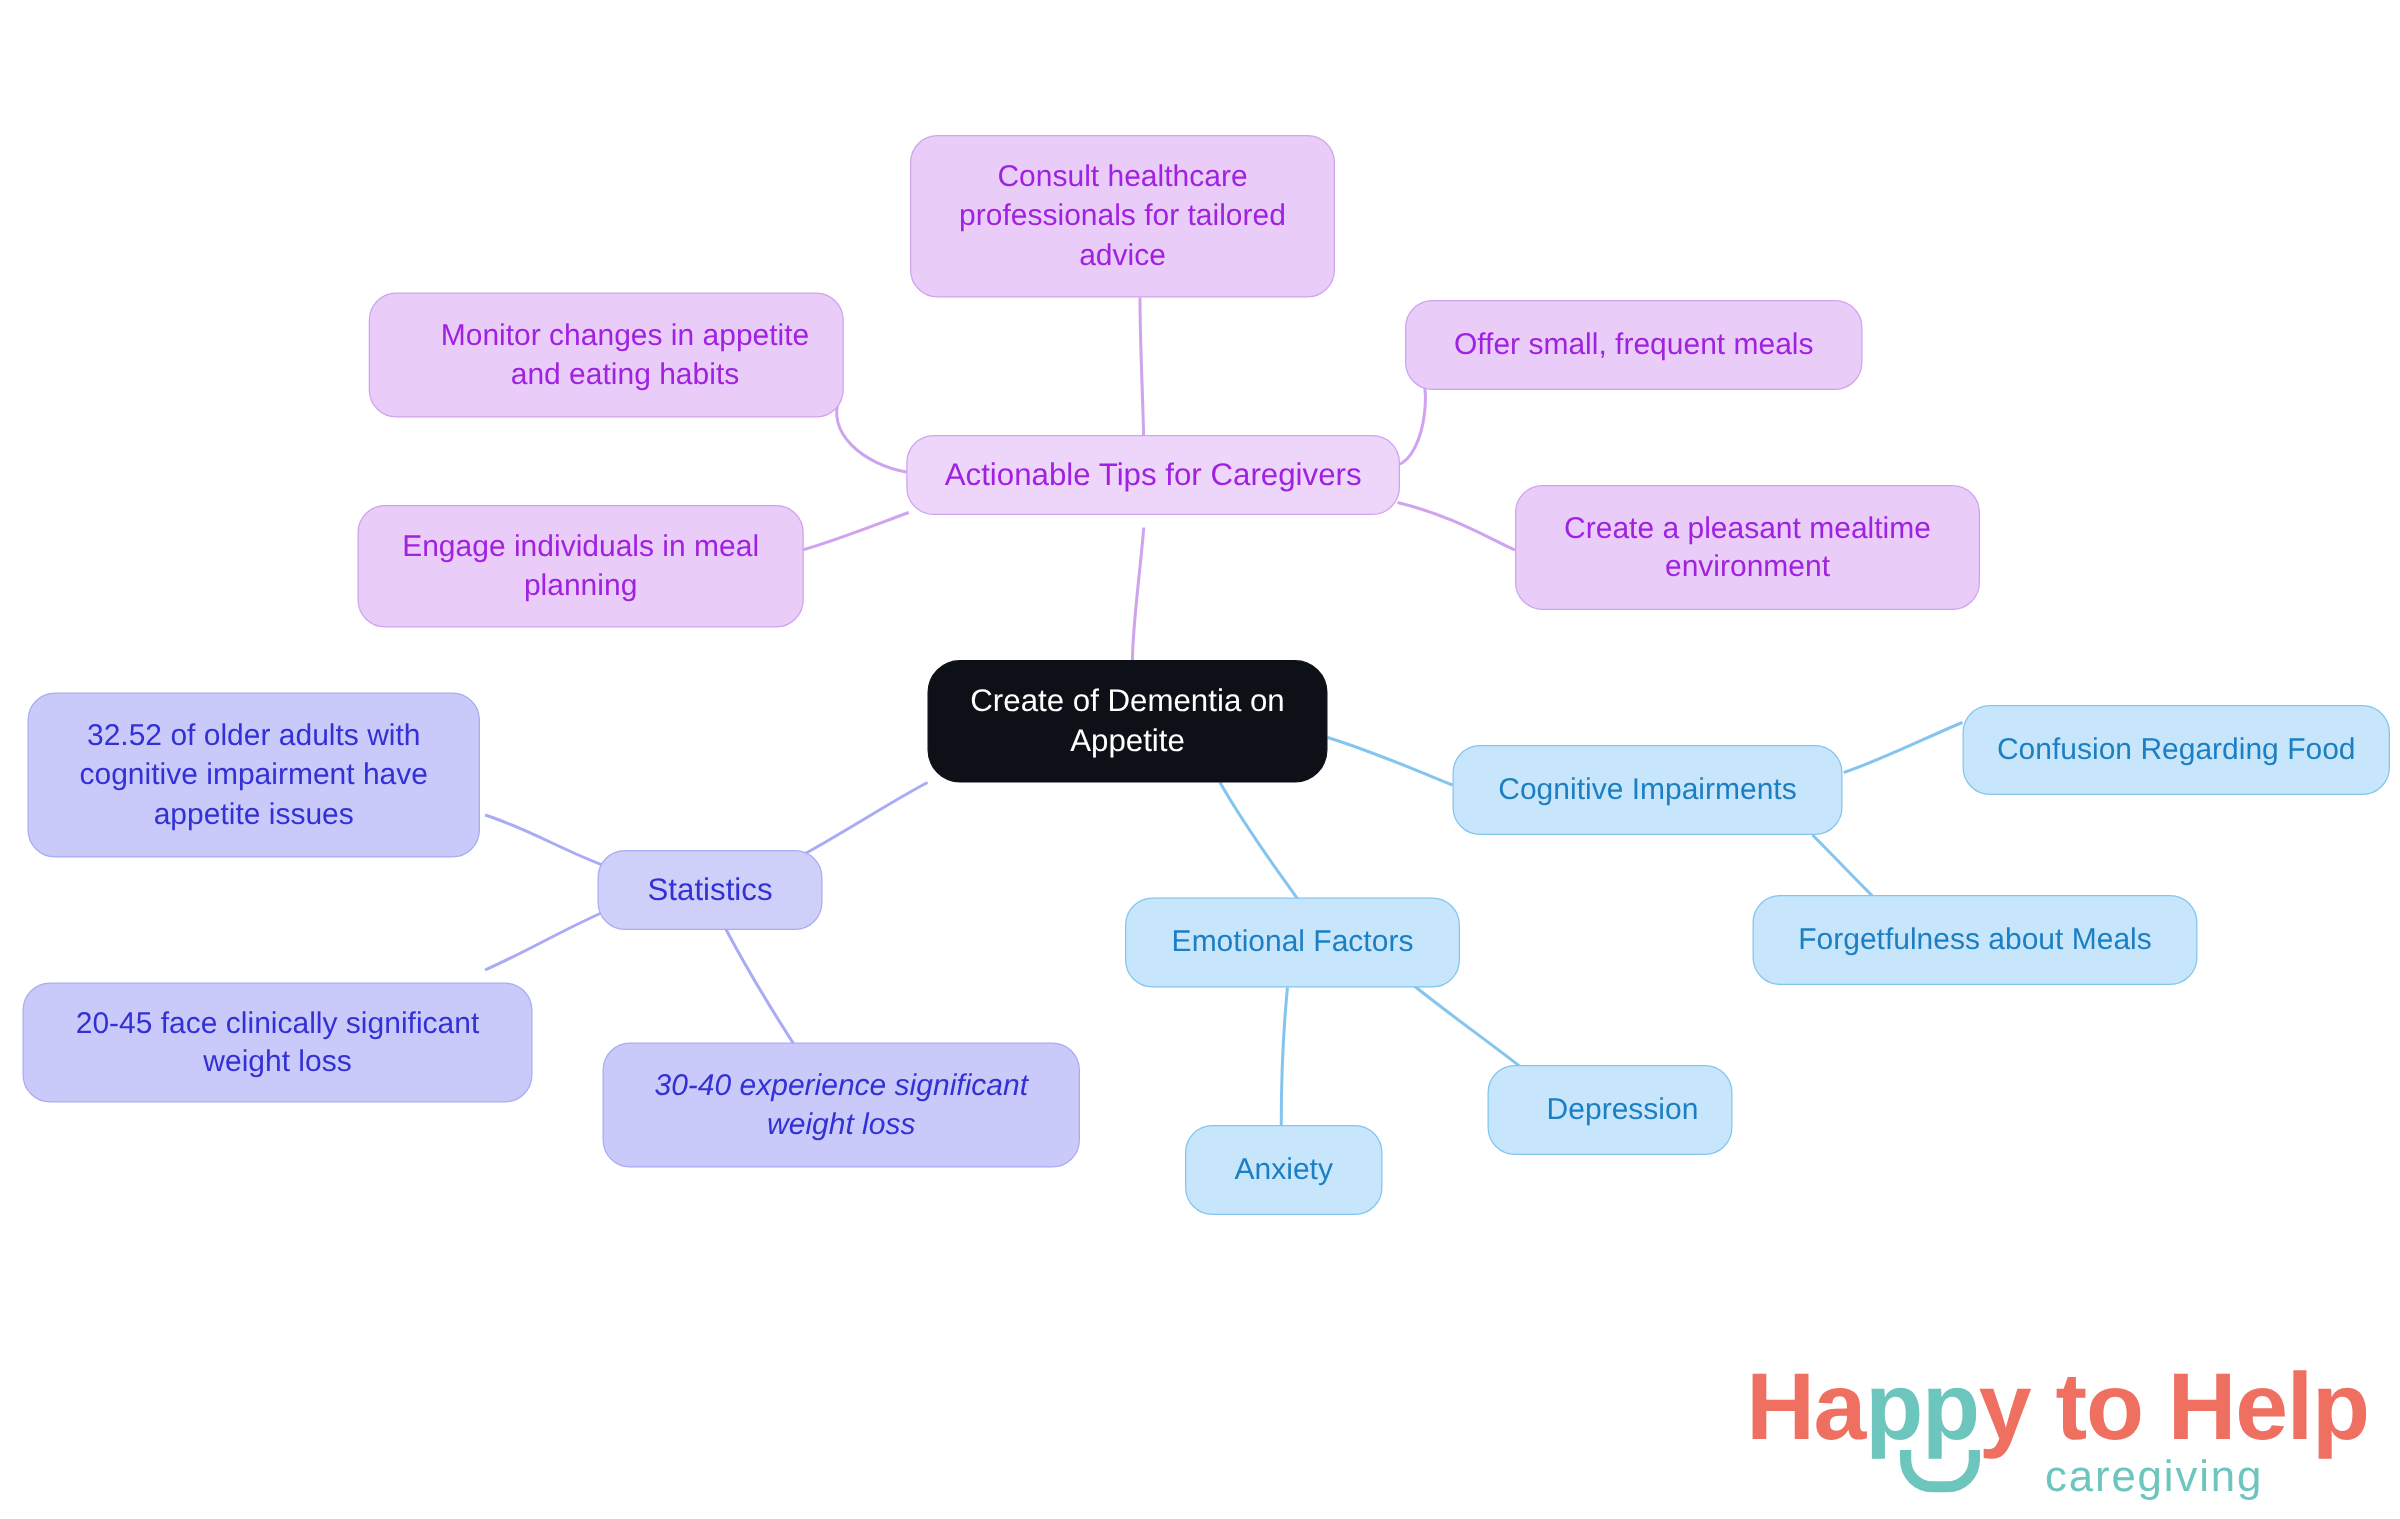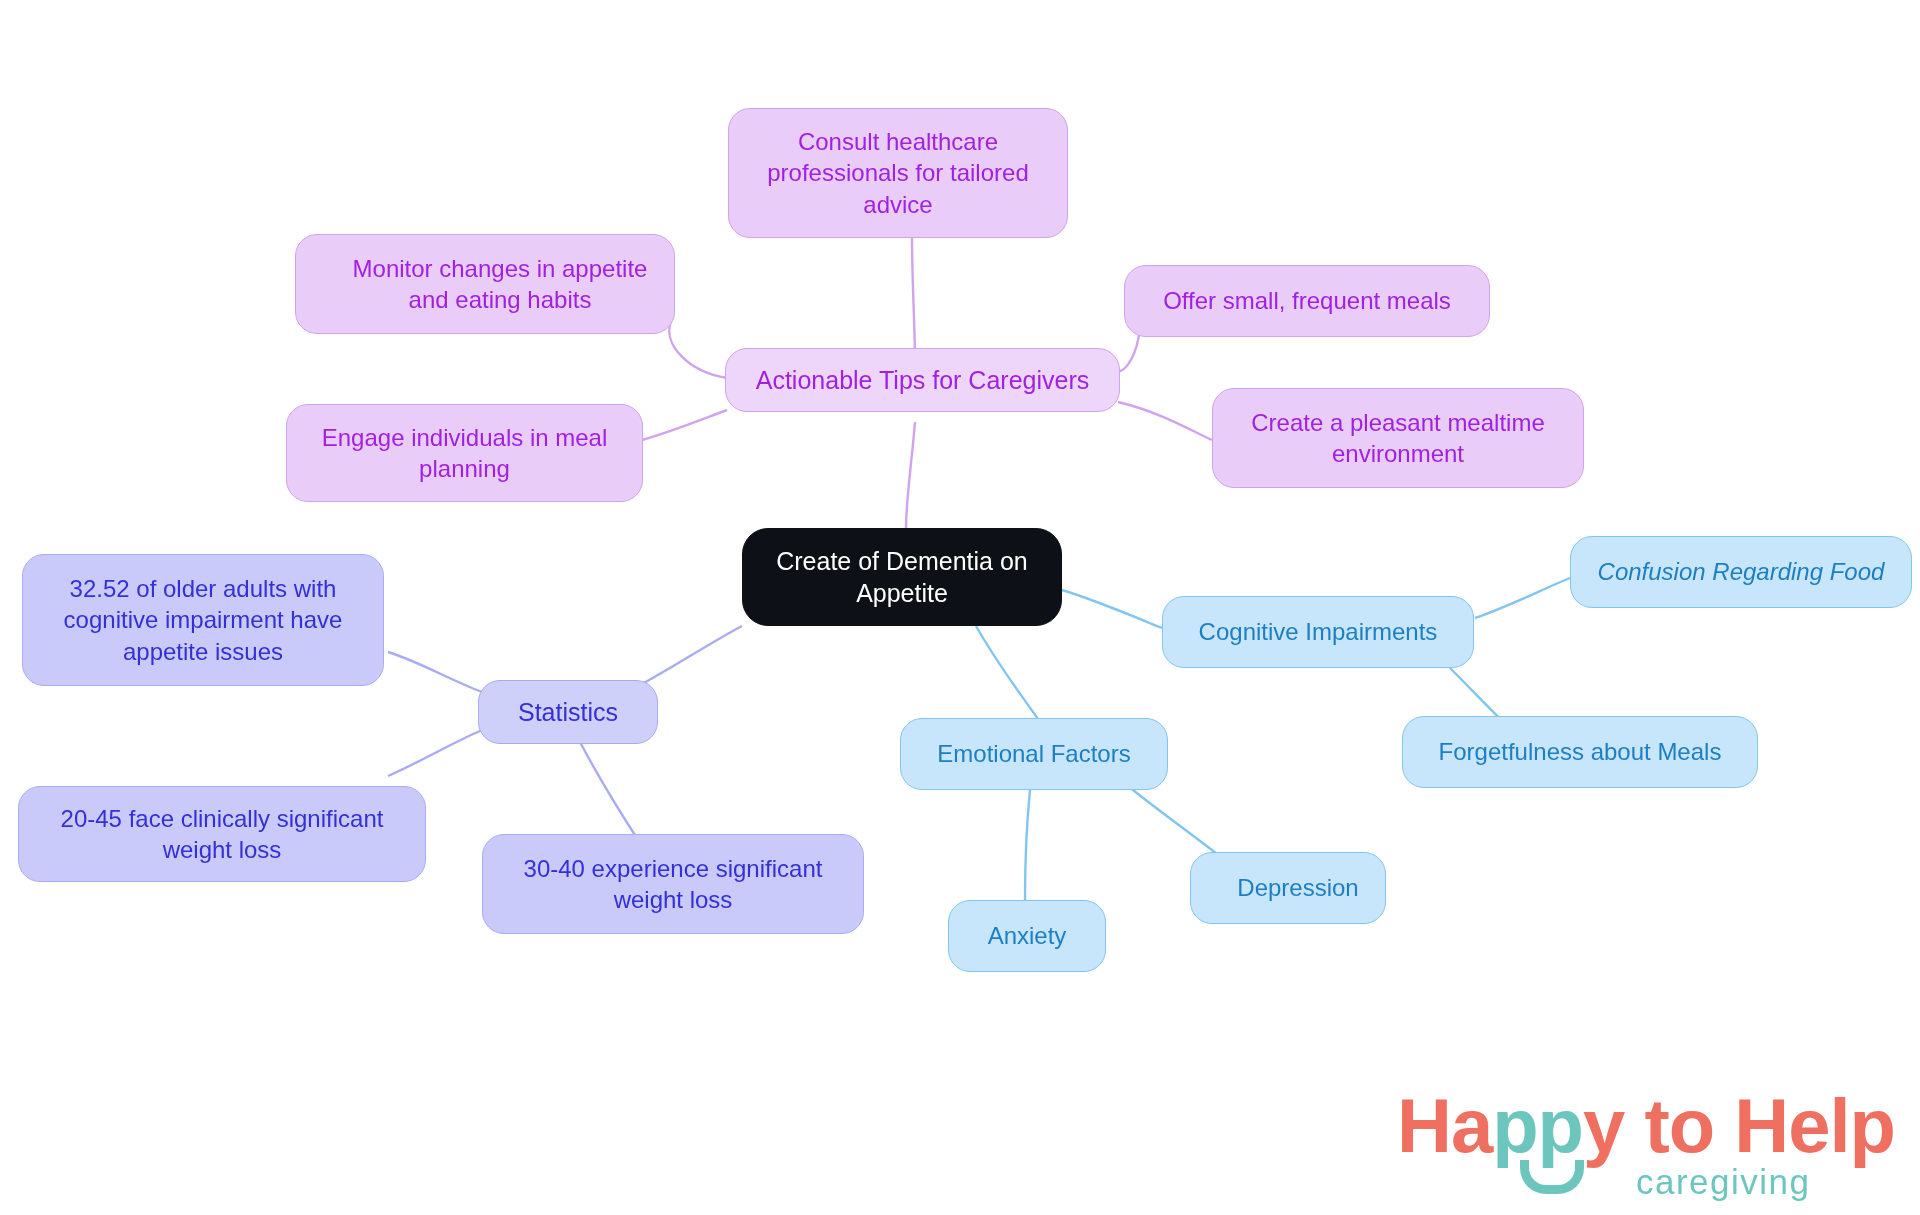--- a/index.html
+++ b/index.html
@@ -144,21 +144,21 @@
     <path d="M 1128 786 C 1160 812 1200 840 1222 858" fill="none" stroke="#83c5ee" stroke-width="2.4"></path>
   </svg>
 
   <div class="node n-purple" style="left:728px;top:108px;width:340px;height:130px;">Consult healthcare
 professionals for tailored
 advice</div>
 
   <div class="node n-purple" style="left:295px;top:234px;width:380px;height:100px;padding-left:46px;">Monitor changes in appetite
 and eating habits</div>
 
-  <div class="node n-purple" style="left:1124px;top:240px;width:366px;height:72px;margin-top:25px;">Offer small, frequent meals</div>
+  <div class="node n-purple" style="left:1124px;top:240px;width:366px;height:72px;">Offer small, frequent meals</div>
 
   <div class="node n-purple-hub" style="left:725px;top:348px;width:395px;height:64px;">Actionable Tips for Caregivers</div>
 
   <div class="node n-purple" style="left:286px;top:404px;width:357px;height:98px;">Engage individuals in meal
 planning</div>
 
   <div class="node n-purple" style="left:1212px;top:388px;width:372px;height:100px;">Create a pleasant mealtime
 environment</div>
 
   <div class="node n-root" style="left:742px;top:528px;width:320px;height:98px;">Create of Dementia on
@@ -166,26 +166,26 @@
 
   <div class="node n-peri" style="left:22px;top:554px;width:362px;height:132px;">32.52 of older adults with
 cognitive impairment have
 appetite issues</div>
 
   <div class="node n-peri-hub" style="left:478px;top:680px;width:180px;height:64px;">Statistics</div>
 
   <div class="node n-peri" style="left:18px;top:786px;width:408px;height:96px;">20-45 face clinically significant
 weight loss</div>
 
-  <div class="node n-peri" style="left:482px;top:834px;width:382px;height:100px;">30-40 experience significant
+  <div class="node n-peri" style="left:482px;top:834px;width:382px;height:100px;font-style:italic;">30-40 experience significant
 weight loss</div>
 
   <div class="node n-blue" style="left:1162px;top:596px;width:312px;height:72px;">Cognitive Impairments</div>
 
-  <div class="node n-blue" style="left:1570px;top:536px;width:342px;height:72px;font-style:italic;">Confusion Regarding Food</div>
+  <div class="node n-blue" style="left:1570px;top:564px;width:342px;height:72px;">Confusion Regarding Food</div>
 
   <div class="node n-blue" style="left:1402px;top:716px;width:356px;height:72px;">Forgetfulness about Meals</div>
 
   <div class="node n-blue" style="left:900px;top:718px;width:268px;height:72px;">Emotional Factors</div>
 
   <div class="node n-blue" style="left:948px;top:900px;width:158px;height:72px;">Anxiety</div>
 
   <div class="node n-blue" style="left:1190px;top:852px;width:196px;height:72px;padding-left:36px;">Depression</div>
 
   <div id="logo">

